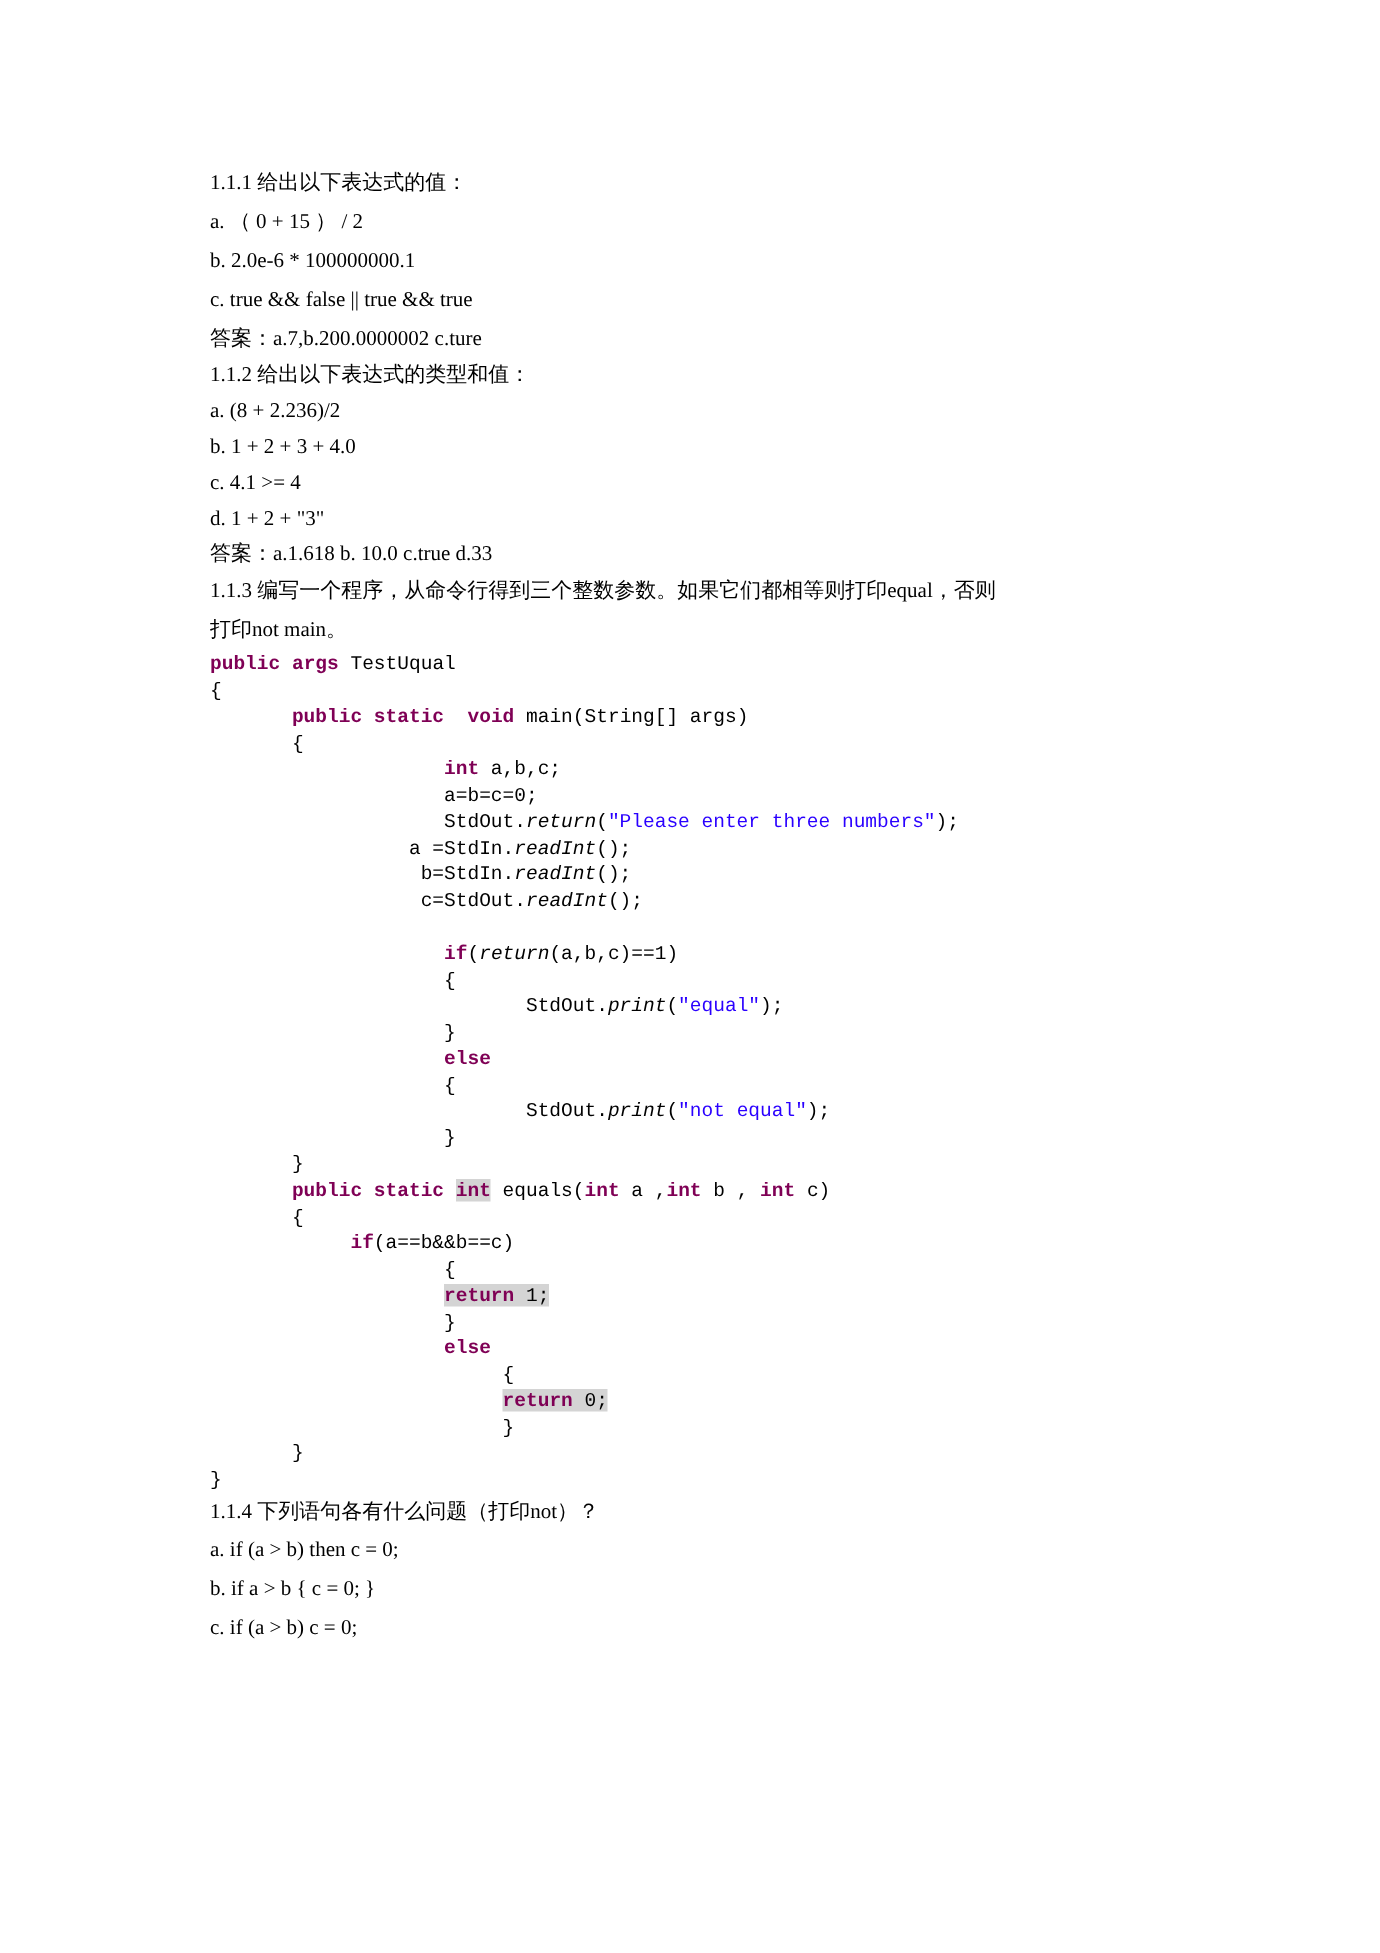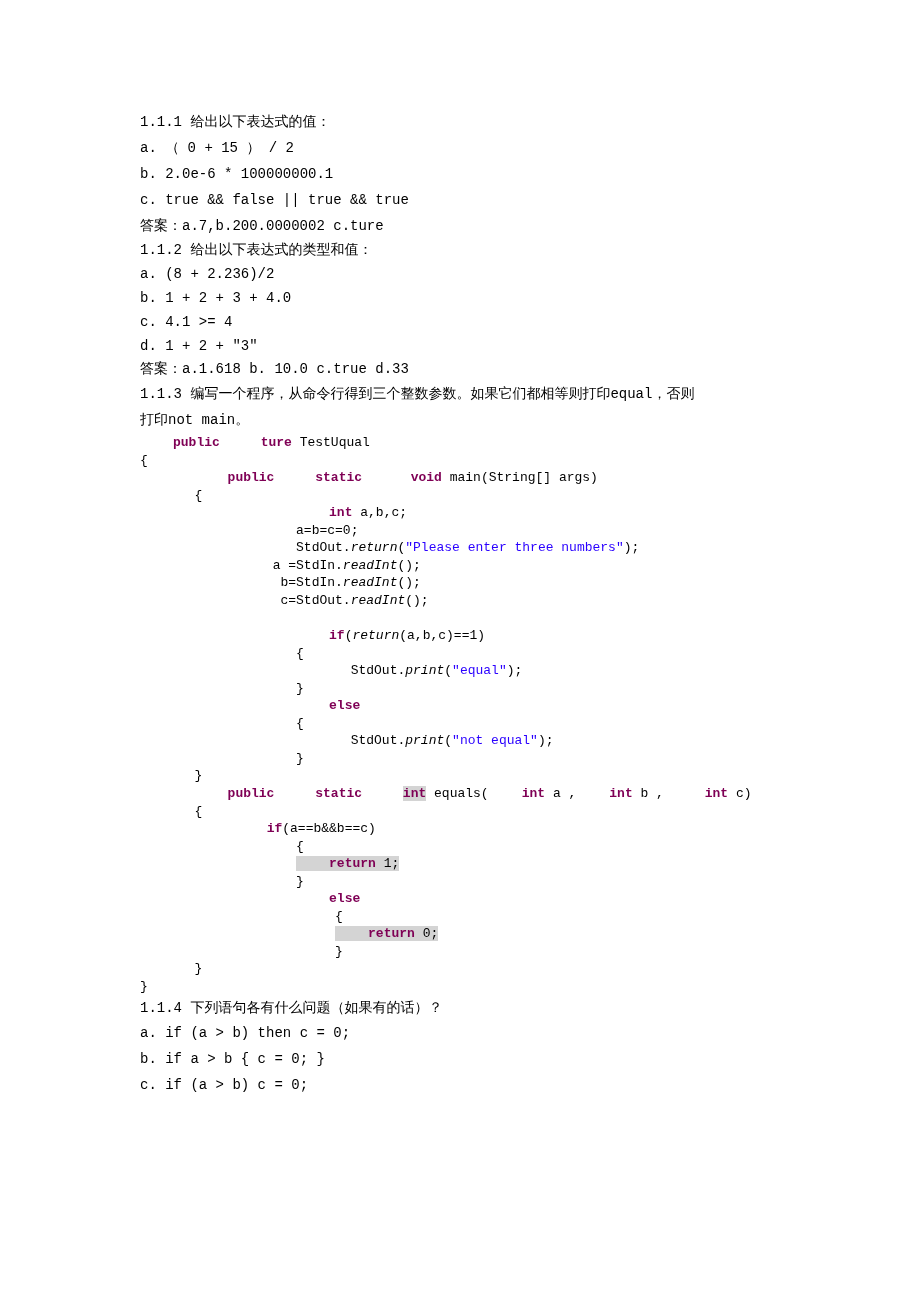--- a/index.html
+++ b/index.html
@@ -7,29 +7,29 @@
     background: #ffffff;
     font-family: "SimSun", "宋体", serif;
     font-size: 14px;
     color: #000000;
     width: 920px;
     padding: 110px 140px 200px 140px;
     box-sizing: border-box;
     line-height: 1.85;
   }
   .mono {
-    font-family: Liberation Mono, monospace;
+    font-family: Liberation Serif, serif;
   }
   .code {
     font-family: Consolas, "Courier New", monospace;
     font-size: 13px;
     line-height: 1.35;
     white-space: pre;
   }
-  .kw { color: #7f0055; font-weight: bold; margin-left: 33px; }
+  .kw { color: #7f0055; font-weight: bold; }
   .ital { font-style: italic; }
   .str { color: #2a00ff; }
   .hl { background: #d4d4d4; }
   .q112-line { line-height: 1.7; }
 </style>
 </head>
 <body>
 
 <div class="mono">1.1.1 给出以下表达式的值：</div>
 <div class="mono">a. （ 0 + 15 ） / 2</div>
@@ -40,21 +40,21 @@
 <div class="mono q112-line">1.1.2 给出以下表达式的类型和值：</div>
 <div class="mono q112-line">a. (8 + 2.236)/2</div>
 <div class="mono q112-line">b. 1 + 2 + 3 + 4.0</div>
 <div class="mono q112-line">c. 4.1 &gt;= 4</div>
 <div class="mono q112-line">d. 1 + 2 + "3"</div>
 <div class="mono q112-line">答案：a.1.618  b. 10.0  c.true  d.33</div>
 
 <div class="mono">1.1.3   编写一个程序，从命令行得到三个整数参数。如果它们都相等则打印equal，否则</div>
 <div class="mono">打印not main。</div>
 
-<div class="code"><span class="kw">public</span> <span class="kw">ture</span><span> TestUqual</span>
+<div class="code"><span class="kw">public</span> <span class="kw">args</span><span> TestUqual</span>
 {
        <span class="kw">public</span> <span class="kw">static</span>  <span class="kw">void</span><span> main(String[] args)</span>
        {
                     <span class="kw">int</span><span> a,b,c;</span>
                     <span>a=b=c=0;</span>
                     <span>StdOut.</span><span class="ital">return</span>(<span class="str">"Please enter three numbers"</span>);
                  <span>a =StdIn.</span><span class="ital">readInt</span>();
                   <span>b=StdIn.</span><span class="ital">readInt</span>();
                   <span>c=StdOut.</span><span class="ital">readInt</span>();
 
@@ -72,16 +72,16 @@
             <span class="kw">if</span><span>(a==b&amp;&amp;b==c)</span>
                     {
                     <span class="hl"><span class="kw">return</span><span> 1;</span></span>
                     }
                     <span class="kw">else</span>
                          {
                          <span class="hl"><span class="kw">return</span><span> 0;</span></span>
                          }
        }
 }</div>
-<div class="mono">1.1.4  下列语句各有什么问题（如果有的话）？</div>
+<div class="mono">1.1.4  下列语句各有什么问题（打印not）？</div>
 <div class="mono">a. if (a &gt; b) then c = 0;</div>
 <div class="mono">b. if a &gt; b { c = 0; }</div>
 <div class="mono">c. if (a &gt; b) c = 0;</div>
 
 </body></html>

